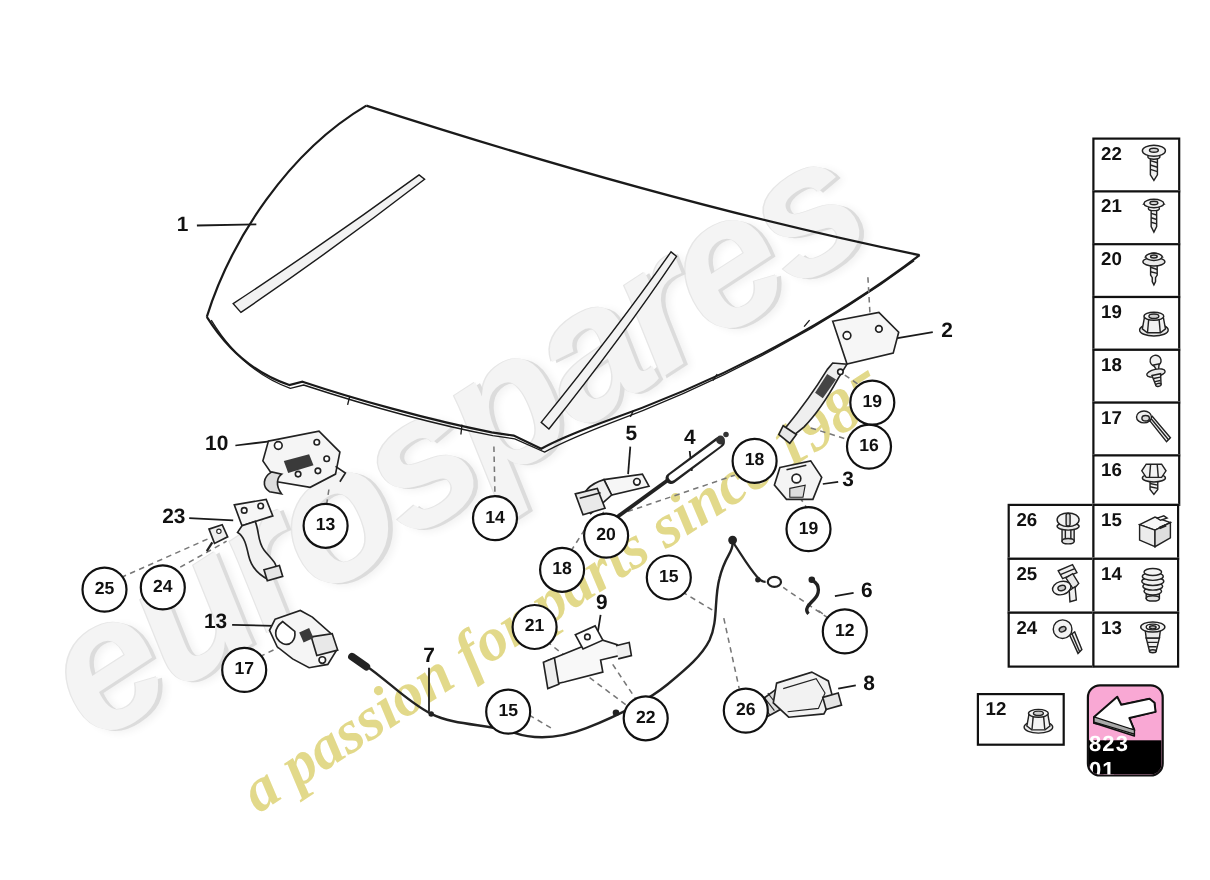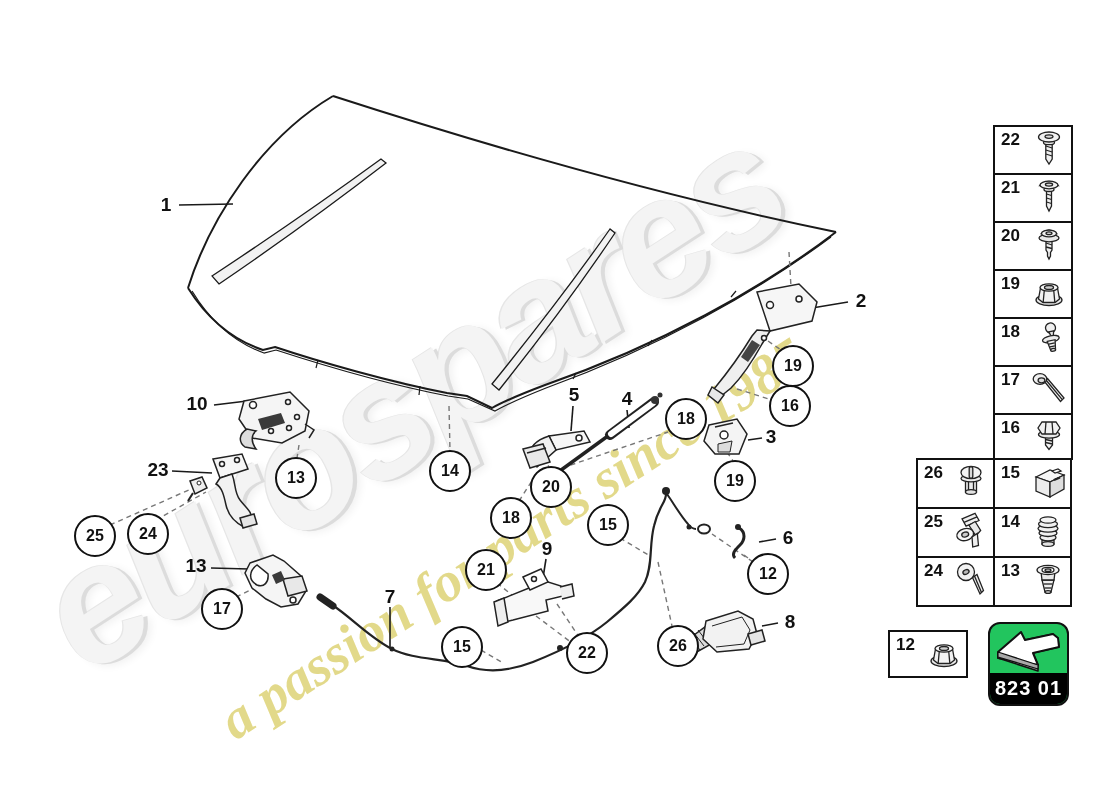--- a/index.html
+++ b/index.html
@@ -21,22 +21,22 @@
     border-radius:50%;background:#fff;display:flex;align-items:center;justify-content:center;
     font:700 16px "Liberation Sans",sans-serif;color:#111;transform:translate(-50%,-50%);}
   
   .legend-cell{position:absolute;z-index:4;background:#fff;border:2px solid #111;box-sizing:border-box;}
   .legend-cell .num{position:absolute;top:3px;left:6px;font:700 17px "Liberation Sans",sans-serif;color:#111;}
   .legend-cell svg.glyph{position:absolute;right:2px;top:50%;transform:translateY(-50%);}
   .single-col{left:993px;width:80px;height:50px;}
   .grid-l{left:916px;width:79px;height:51px;}
   .grid-r{left:993px;width:79px;height:51px;}
   #nut-box{left:888px;top:630px;width:80px;height:48px;}
-  #section-badge{position:absolute;z-index:4;left:988px;top:622px;width:81px;height:84px;
-    border:2px solid #111;border-radius:12px;background:#22c55e;box-sizing:border-box;overflow:hidden;}
+  #section-badge{position:absolute;z-index:4;left:988px;top:622px;width:70px;height:84px;
+    border:2px solid #111;border-radius:12px;background:#f9a8d4;box-sizing:border-box;overflow:hidden;}
   #section-badge .arrow-area{height:49px;display:flex;align-items:center;justify-content:center;}
   #section-badge .code-area{height:31px;background:#000;color:#fff;display:flex;align-items:center;
     justify-content:center;font:700 20px "Liberation Sans",sans-serif;letter-spacing:1px;}
 </style>
 </head>
 <body>
 
 <div id="stage">
 
   <div class="wm-brand">eurospares</div>

